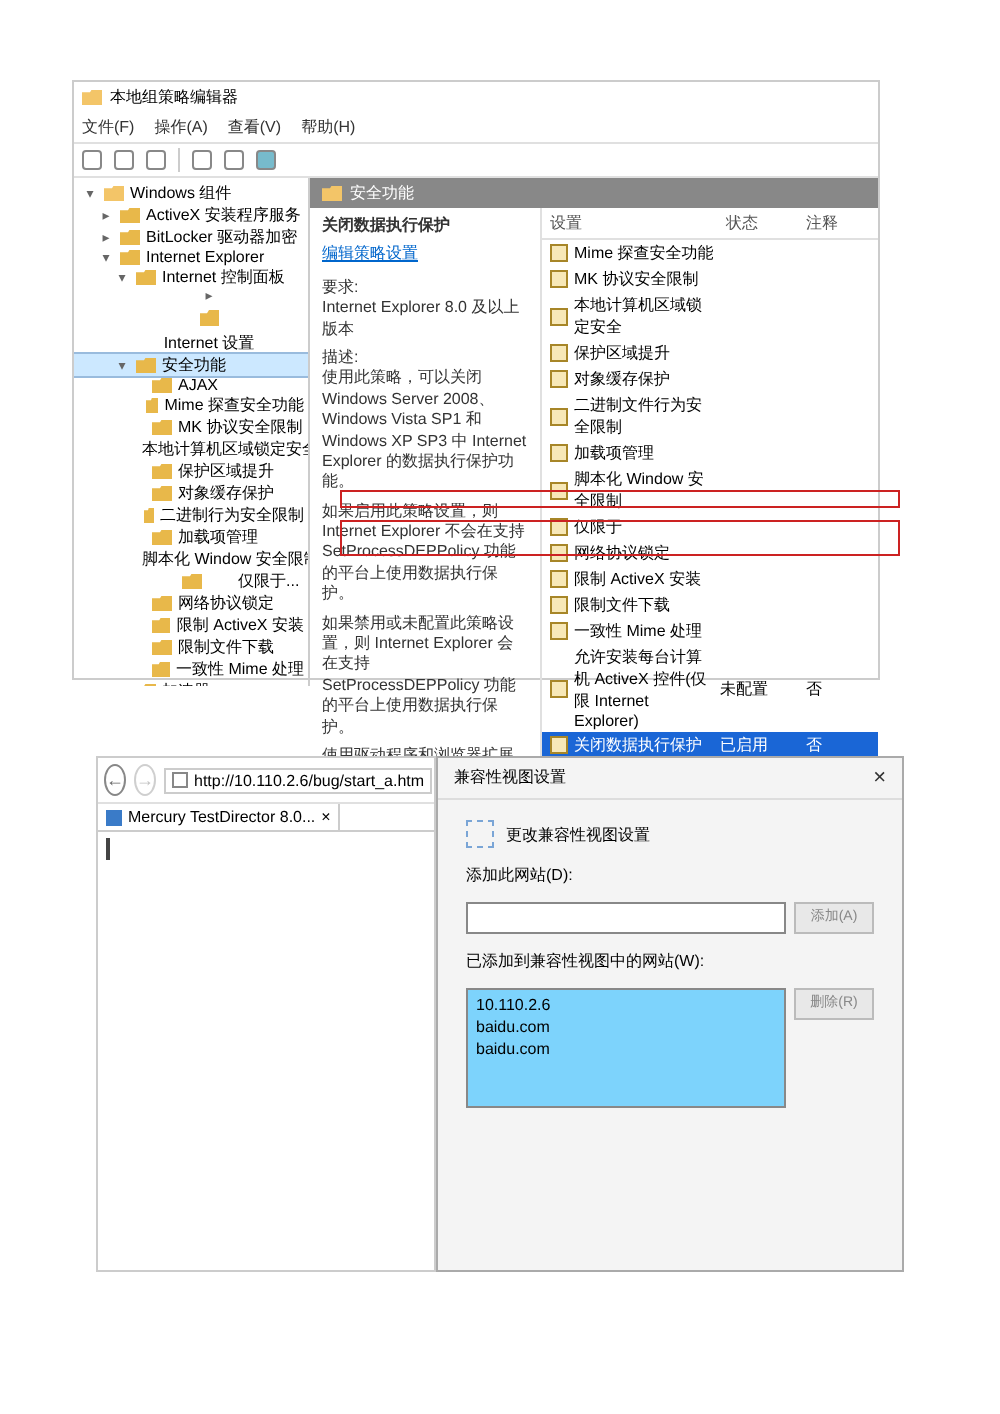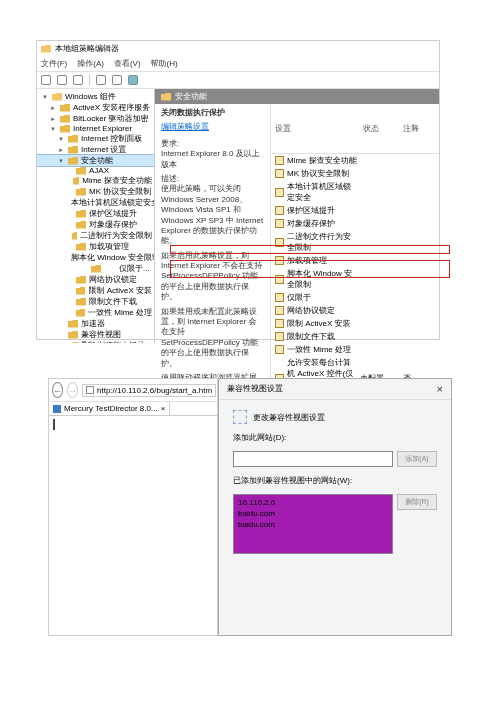--- a/index.html
+++ b/index.html
@@ -15,21 +15,21 @@
     .tree-pane { width: 118px; border-right: 1px solid #ccc; overflow: hidden; padding: 2px 0; }
     .tree-item { display: flex; align-items: center; gap: 3px; padding: 0 2px; white-space: nowrap; cursor: default; }
     .tree-item.selected { background: #cce8ff; outline: 1px solid #99bbdd; }
     .expander { width: 8px; font-size: 7px; color: #666; text-align: center; }
     .right-pane { flex: 1; display: flex; flex-direction: column; }
     .right-header { background: #888; color: #fff; padding: 2px 6px; display: flex; align-items: center; gap: 4px; }
     .right-body { display: flex; flex: 1; }
     .help-pane { width: 116px; padding: 4px 6px; border-right: 1px solid #e0e0e0; color: #333; line-height: 1.3; }
     .help-pane .link { color: #0066cc; text-decoration: underline; }
     .list-pane { flex: 1; overflow: hidden; }
-    .list-head { display: flex; border-bottom: 1px solid #e0e0e0; color: #555; padding: 19px 4px; }
+    .list-head { display: flex; border-bottom: 1px solid #e0e0e0; color: #555; padding: 2px 4px; }
     .col-setting { flex: 1; }
     .col-status { width: 40px; text-align: left; }
     .col-note { width: 32px; text-align: left; }
     .list-row { display: flex; padding: 1px 4px; align-items: center; gap: 3px; }
     .row-icon { width: 9px; height: 9px; border: 1px solid #a78628; background: #f7e8b8; }
     .hl1 { position: absolute; left: 170px; top: 245px; width: 280px; height: 9px; border: 1.5px solid #c22; pointer-events: none; }
     .hl2 { position: absolute; left: 170px; top: 260px; width: 280px; height: 18px; border: 1.5px solid #c22; pointer-events: none; }
     .sel-blue { background: #1a66d6; color: #fff; }
 
     .window2 { position: absolute; left: 48px; top: 378px; width: 404px; height: 258px; display: flex; gap: 0; }
@@ -43,21 +43,21 @@
     .small-sq { width: 10px; height: 10px; border: 1px solid #444; }
     .dialog-half { flex: 1; border: 1px solid #aaa; background: #f4f4f4; display: flex; flex-direction: column; }
     .dlg-title { display: flex; justify-content: space-between; padding: 4px 8px; font-size: 9px; border-bottom: 1px solid #ddd; }
     .close-x { font-size: 11px; color: #333; }
     .dlg-body { padding: 10px 14px; display: flex; flex-direction: column; gap: 8px; }
     .dlg-row-title { display: flex; gap: 6px; align-items: center; font-size: 9px; }
     .gear { width: 14px; height: 14px; border: 1px dashed #7aa5d6; }
     .input-row { display: flex; gap: 4px; }
     .txt-input { flex: 1; border: 1px solid #888; background: #fff; height: 16px; padding: 1px 3px; }
     .btn { width: 40px; height: 16px; background: #e8e8e8; border: 1px solid #bbb; font-size: 7px; text-align: center; line-height: 14px; color: #888; }
-    .listbox { flex: 1; border: 1px solid #888; background: #a21caf; height: 60px; padding: 2px 4px; }
+    .listbox { flex: 1; border: 1px solid #888; background: #7dd3fc; height: 60px; padding: 2px 4px; }
     .listbox div { padding: 1px 0; font-size: 8px; }
   </style>
 </head>
 <body>
 
 <div class="window1">
   <div class="title-bar">
     <span class="folder-icon"></span>
     <span>本地组策略编辑器</span>
   </div>
@@ -96,21 +96,21 @@
         <div class="tree-item" style="padding-left: 12px;">
           <span class="expander">▾</span>
           <span class="folder-icon closed"></span>
           <span>Internet Explorer</span>
         </div>
         <div class="tree-item" style="padding-left: 20px;">
           <span class="expander">▾</span>
           <span class="folder-icon closed"></span>
           <span>Internet 控制面板</span>
         </div>
-        <div class="tree-item" style="padding-left: 20px;">
+        <div class="tree-item" style="padding-left: 20px; flex-direction: column;">
           <span class="expander">▸</span>
           <span class="folder-icon closed"></span>
           <span>Internet 设置</span>
         </div>
         <div class="tree-item selected" style="padding-left: 20px;">
           <span class="expander">▾</span>
           <span class="folder-icon closed"></span>
           <span>安全功能</span>
         </div>
         <div class="tree-item" style="padding-left: 28px;">

